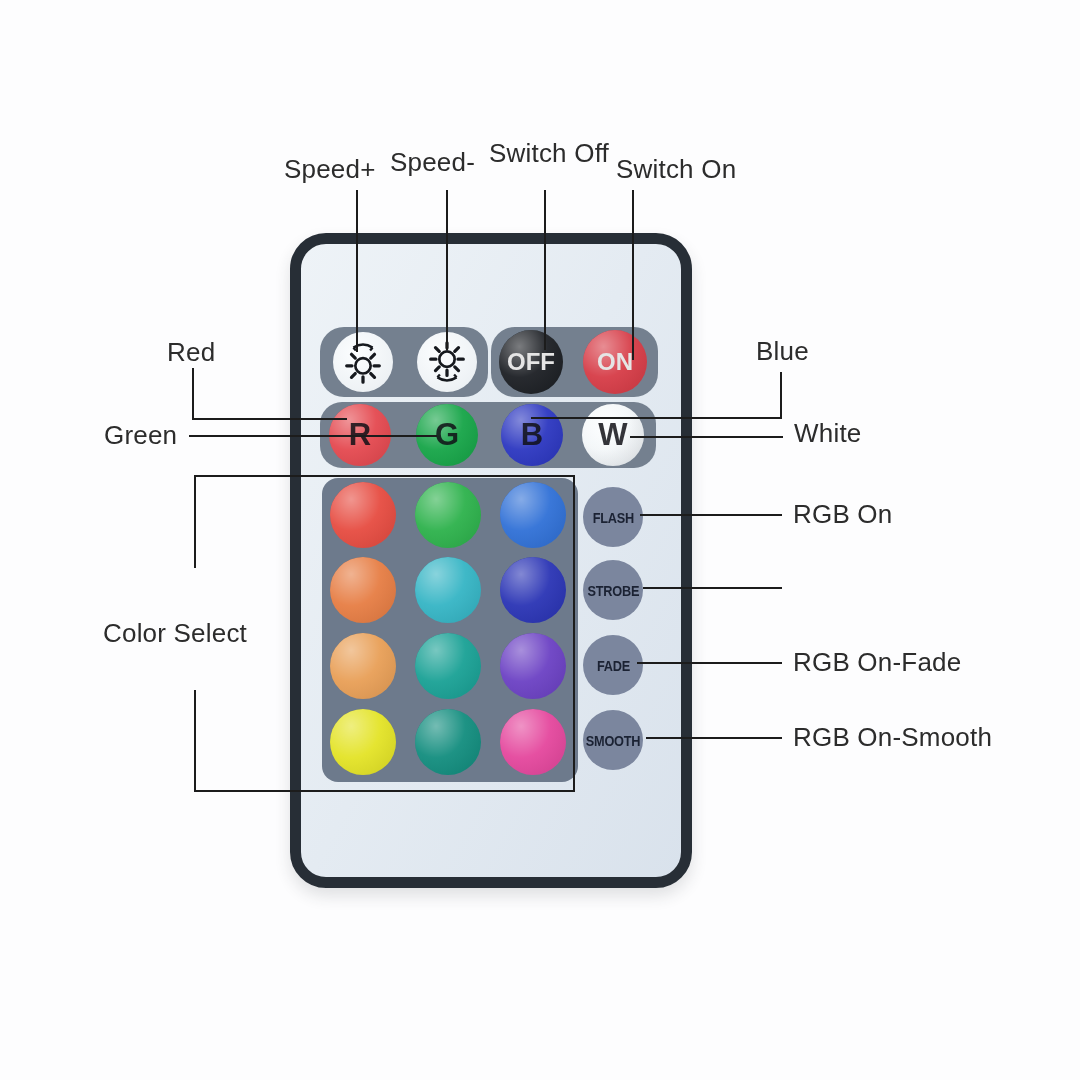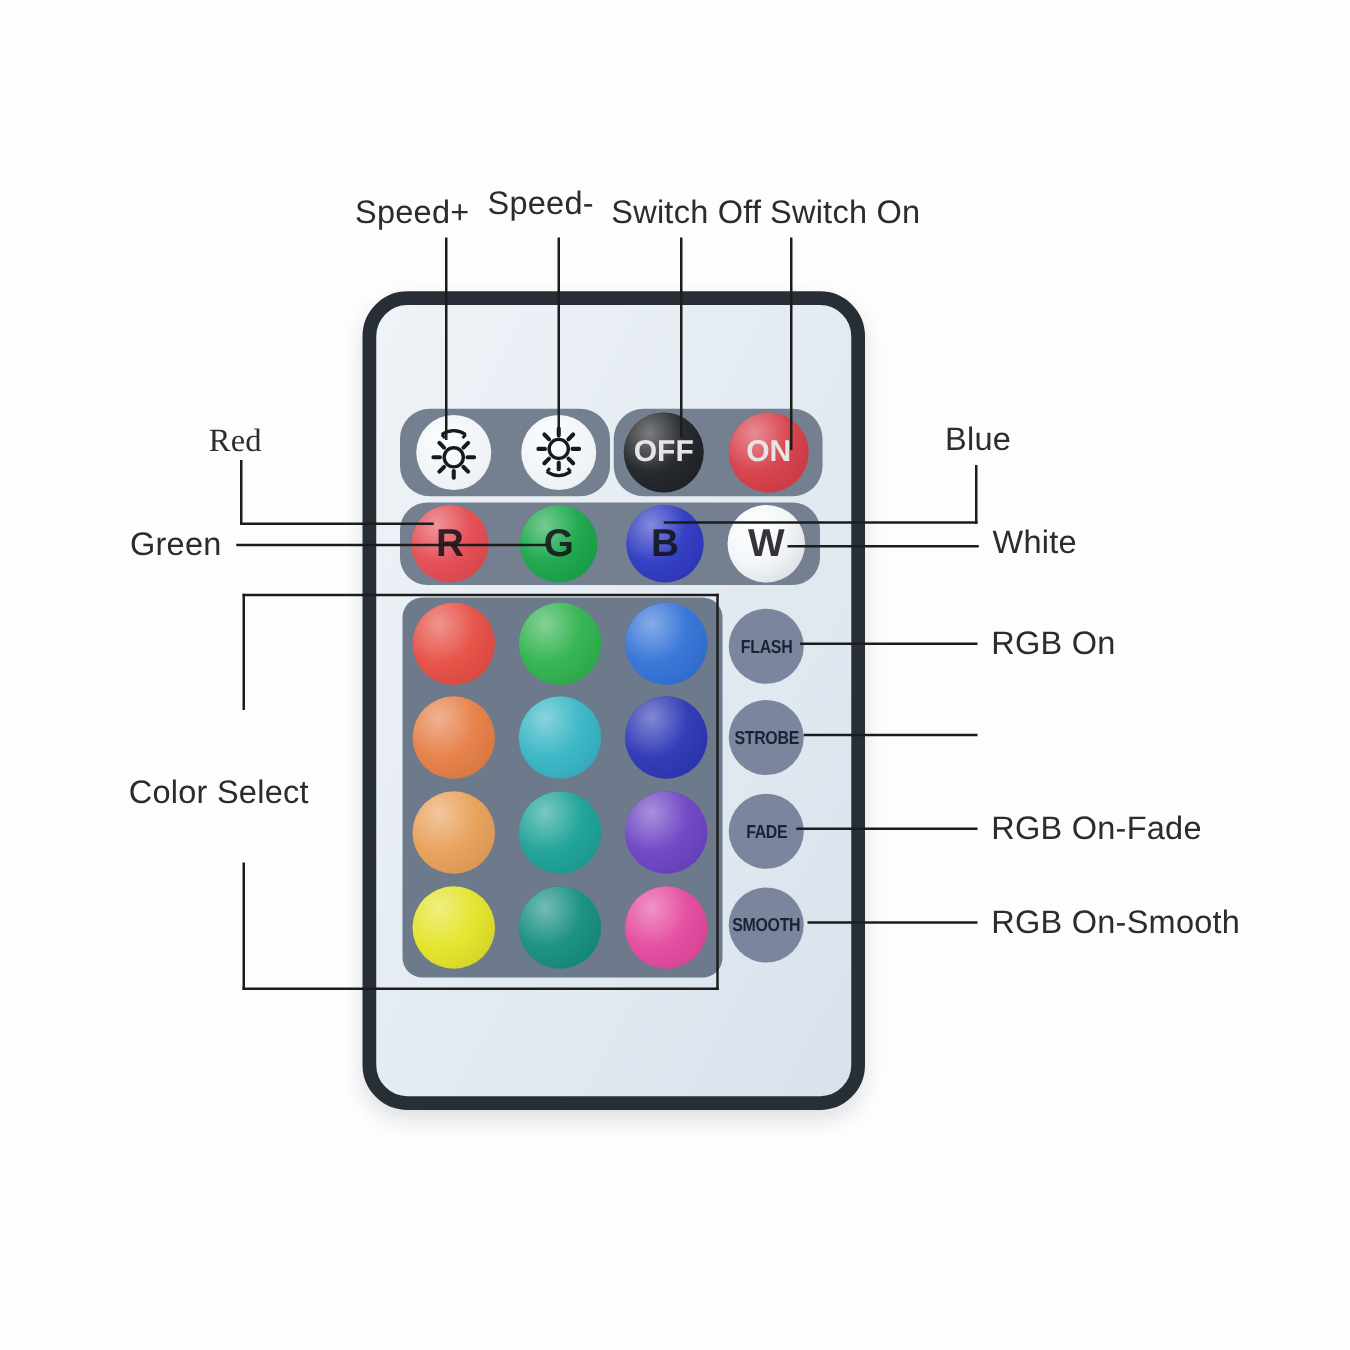--- a/index.html
+++ b/index.html
@@ -36,24 +36,24 @@
   }
   svg{display:block;}
 </style>
 </head>
 <body>
 
 <div id="stage">
 
   <div class="lbl" style="left:284px;top:155px;">Speed+</div>
   <div class="lbl" style="left:390px;top:148px;text-align:center;">Speed-</div>
-  <div class="lbl" style="left:489px;top:155px;">Switch Off</div>
+  <div class="lbl" style="left:489px;top:139px;">Switch Off</div>
   <div class="lbl" style="left:616px;top:155px;">Switch On</div>
 
-  <div class="lbl" style="left:167px;top:338px;font-family:Liberation Serif, serif;">Red</div>
+  <div class="lbl" style="left:167px;top:338px;">Red</div>
   <div class="lbl" style="left:104px;top:421px;">Green</div>
   <div class="lbl" style="left:103px;top:619px;">Color Select</div>
 
   <div class="lbl" style="left:756px;top:337px;">Blue</div>
   <div class="lbl" style="left:794px;top:419px;">White</div>
   <div class="lbl" style="left:793px;top:500px;">RGB On</div>
   <div class="lbl" style="left:793px;top:648px;">RGB On-Fade</div>
   <div class="lbl" style="left:793px;top:723px;">RGB On-Smooth</div>
 
   <div class="line" style="left:356px;top:190px;width:2px;height:162px;"></div>

